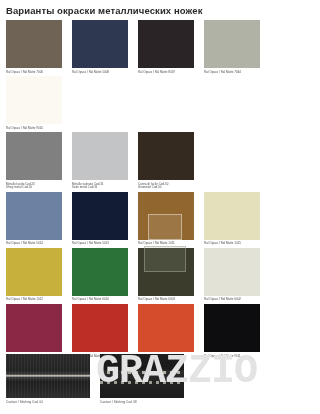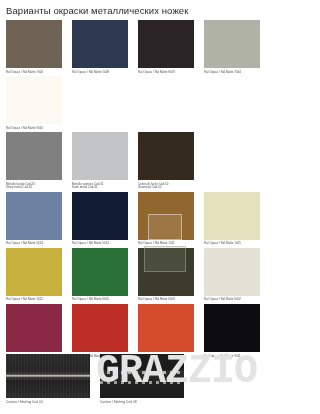--- a/index.html
+++ b/index.html
@@ -8,21 +8,21 @@
     background:#ffffff;
     font-family:"Liberation Sans", sans-serif;
     color:#2b2b2b;
     overflow:hidden;
     position:relative;
   }
   .page { position:relative; width:298px; height:414px; }
 
   .section-title {
     font-size:9.5px;
-    font-weight:400;
+    font-weight:700;
     color:#2a2a2a;
     letter-spacing:.1px;
     padding-left:6px;
   }
   #legs-title { position:absolute; left:0; top:5px; }
   #stitch-title { position:absolute; left:0; top:339px; }
 
   .grid {
     position:absolute;
     left:6px;

